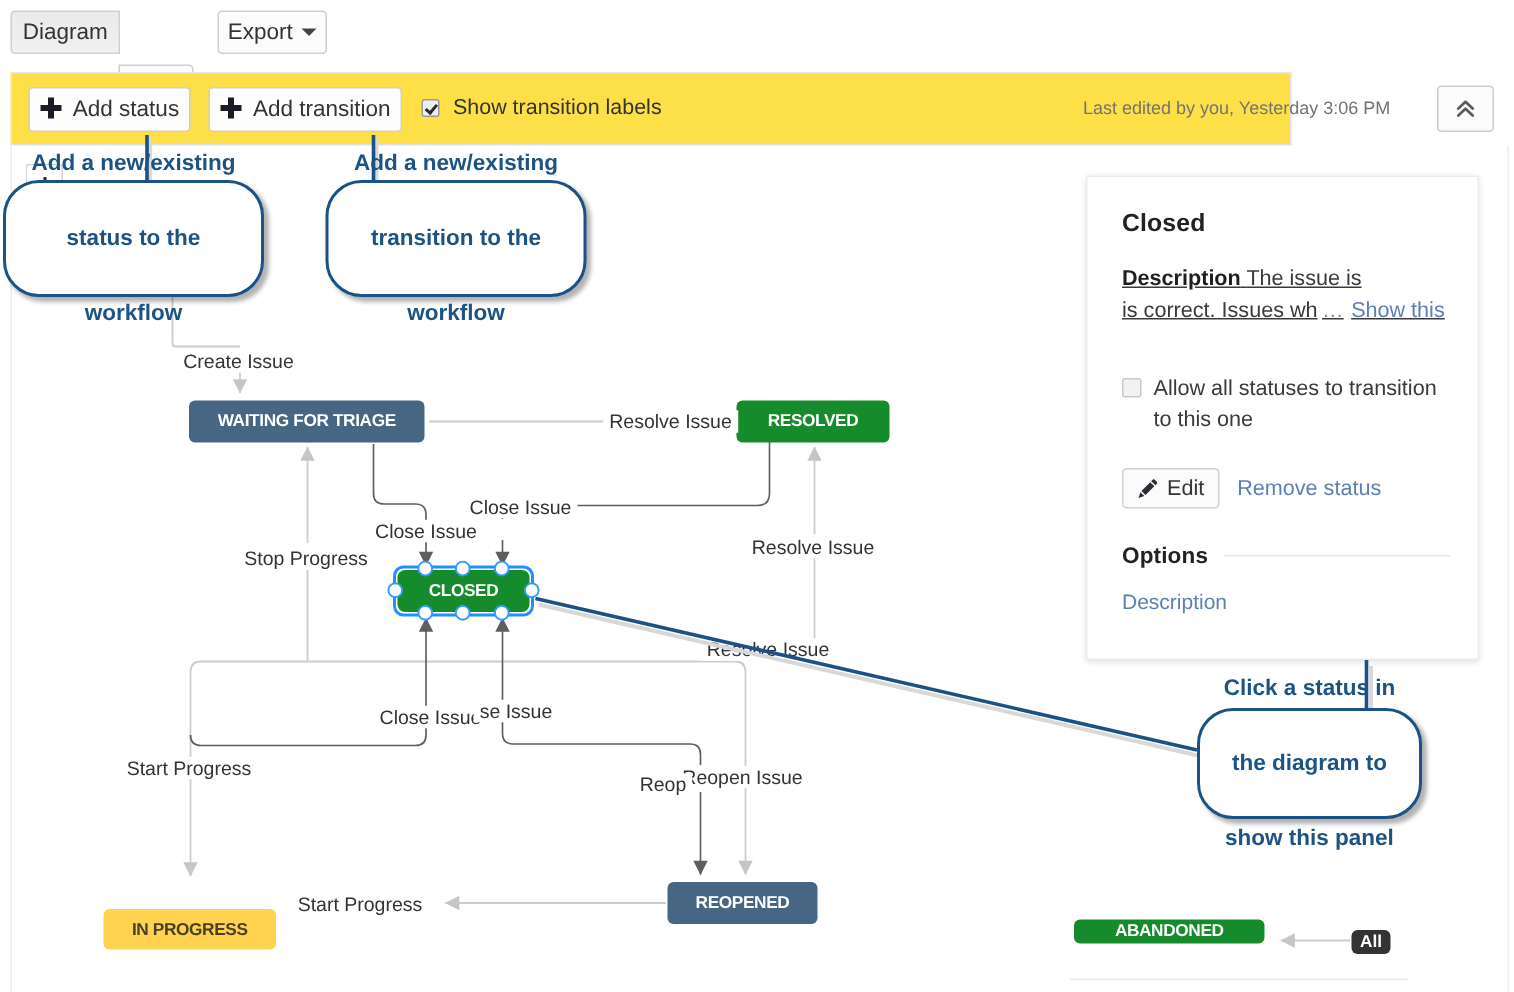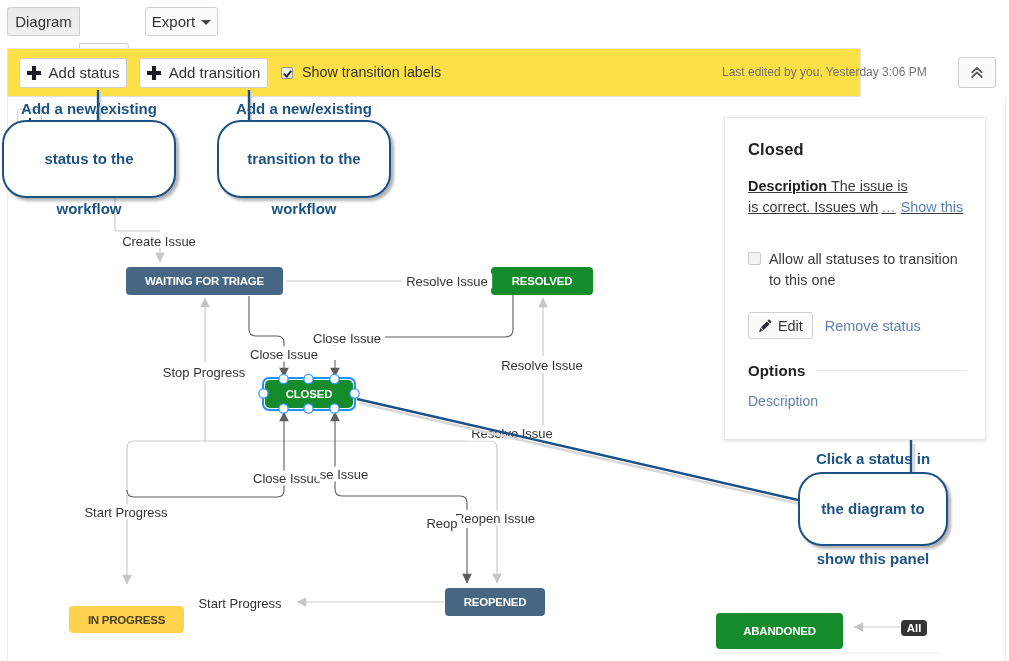--- a/index.html
+++ b/index.html
@@ -212,21 +212,21 @@
       <circle cx="80.5" cy="38.5" r="4.6"></circle>
     </g>
   </svg>
 
   <div class="node" style="left:69px;top:606px;width:115px;height:27px;background:#FFD24F;color:#4a4024;">
     <span>IN PROGRESS</span>
   </div>
   <div class="node" style="left:445px;top:588px;width:100px;height:28px;background:#466684;color:#fff;">
     <span>REOPENED</span>
   </div>
-  <div class="node" style="left:716px;top:613px;width:127px;height:36px;background:#168B2C;color:#fff;">
+  <div class="node" style="left:716px;top:613px;width:127px;height:16px;background:#168B2C;color:#fff;">
     <span>ABANDONED</span>
   </div>
 
   <div class="tlabel" style="left:159px;top:241px;"><span>Create Issue</span></div>
   <div class="tlabel" style="left:447px;top:281px;"><span>Resolve Issue</span></div>
   <div class="tlabel" style="left:347px;top:338px;"><span>Close Issue</span></div>
   <div class="tlabel" style="left:284px;top:354px;"><span>Close Issue</span></div>
   <div class="tlabel" style="left:204px;top:372px;"><span>Stop Progress</span></div>
   <div class="tlabel" style="left:542px;top:365px;"><span>Resolve Issue</span></div>
   <div class="tlabel" style="left:512px;top:433px;"><span>Resolve Issue</span></div>

